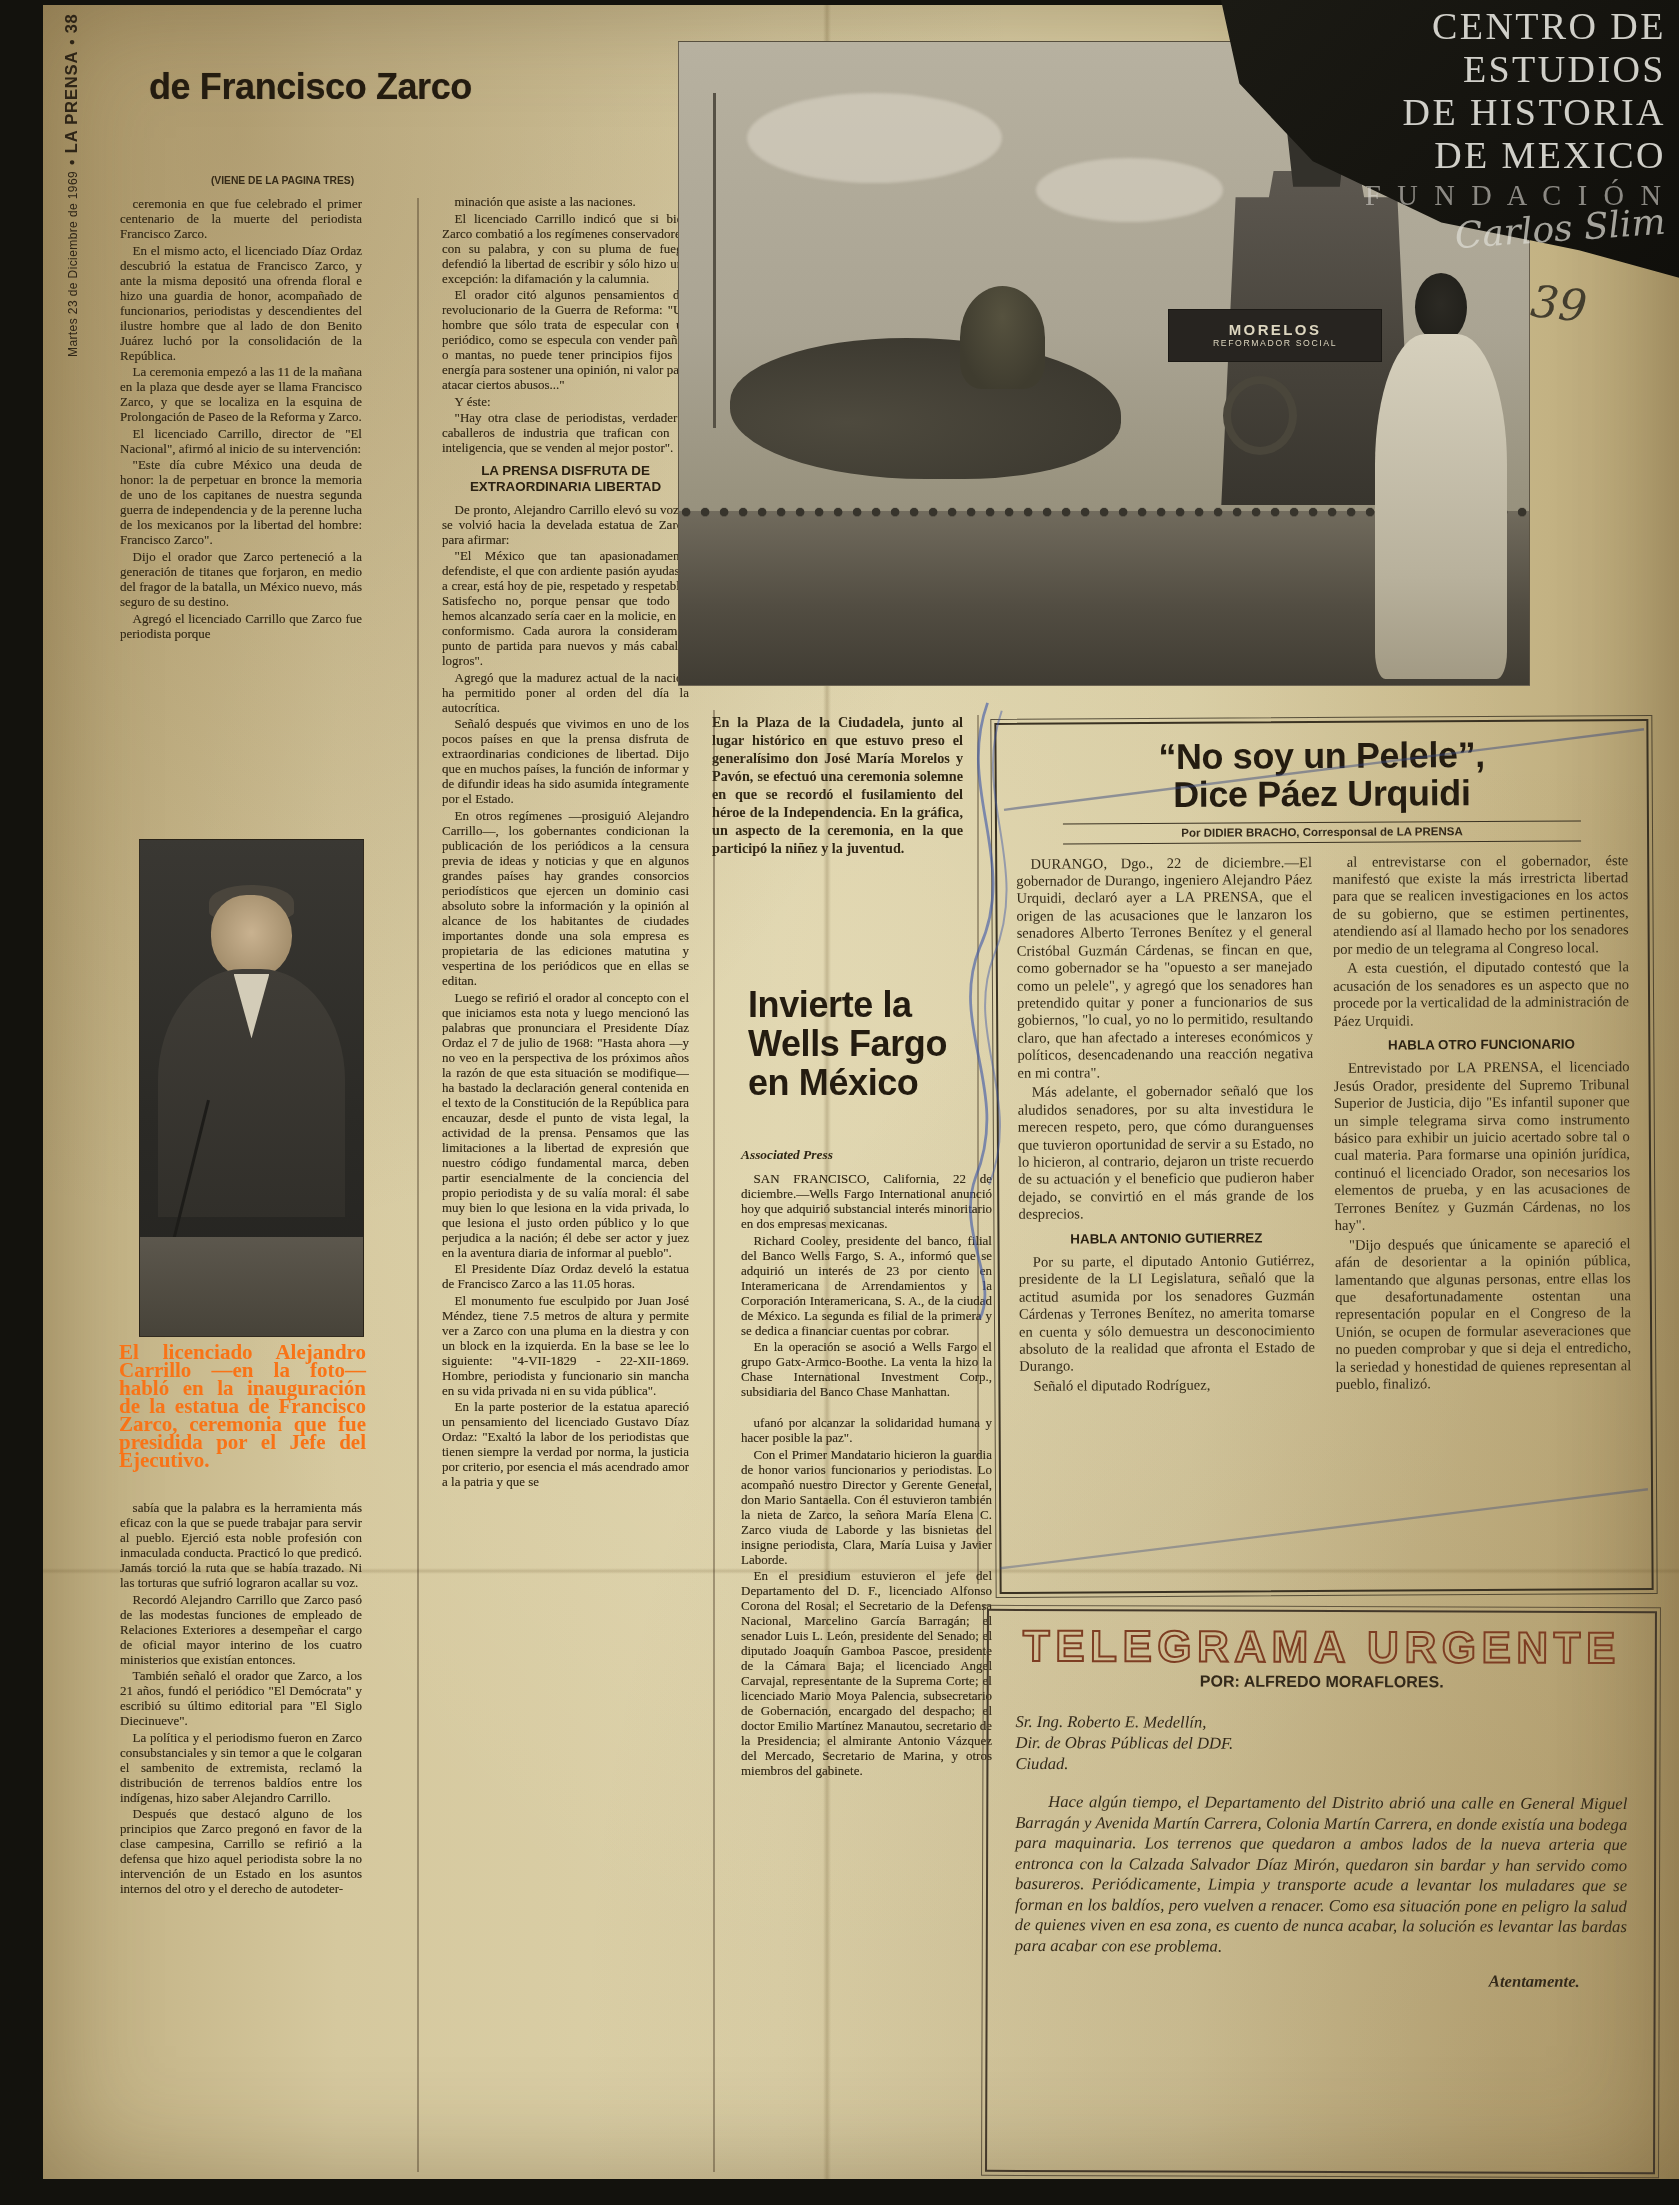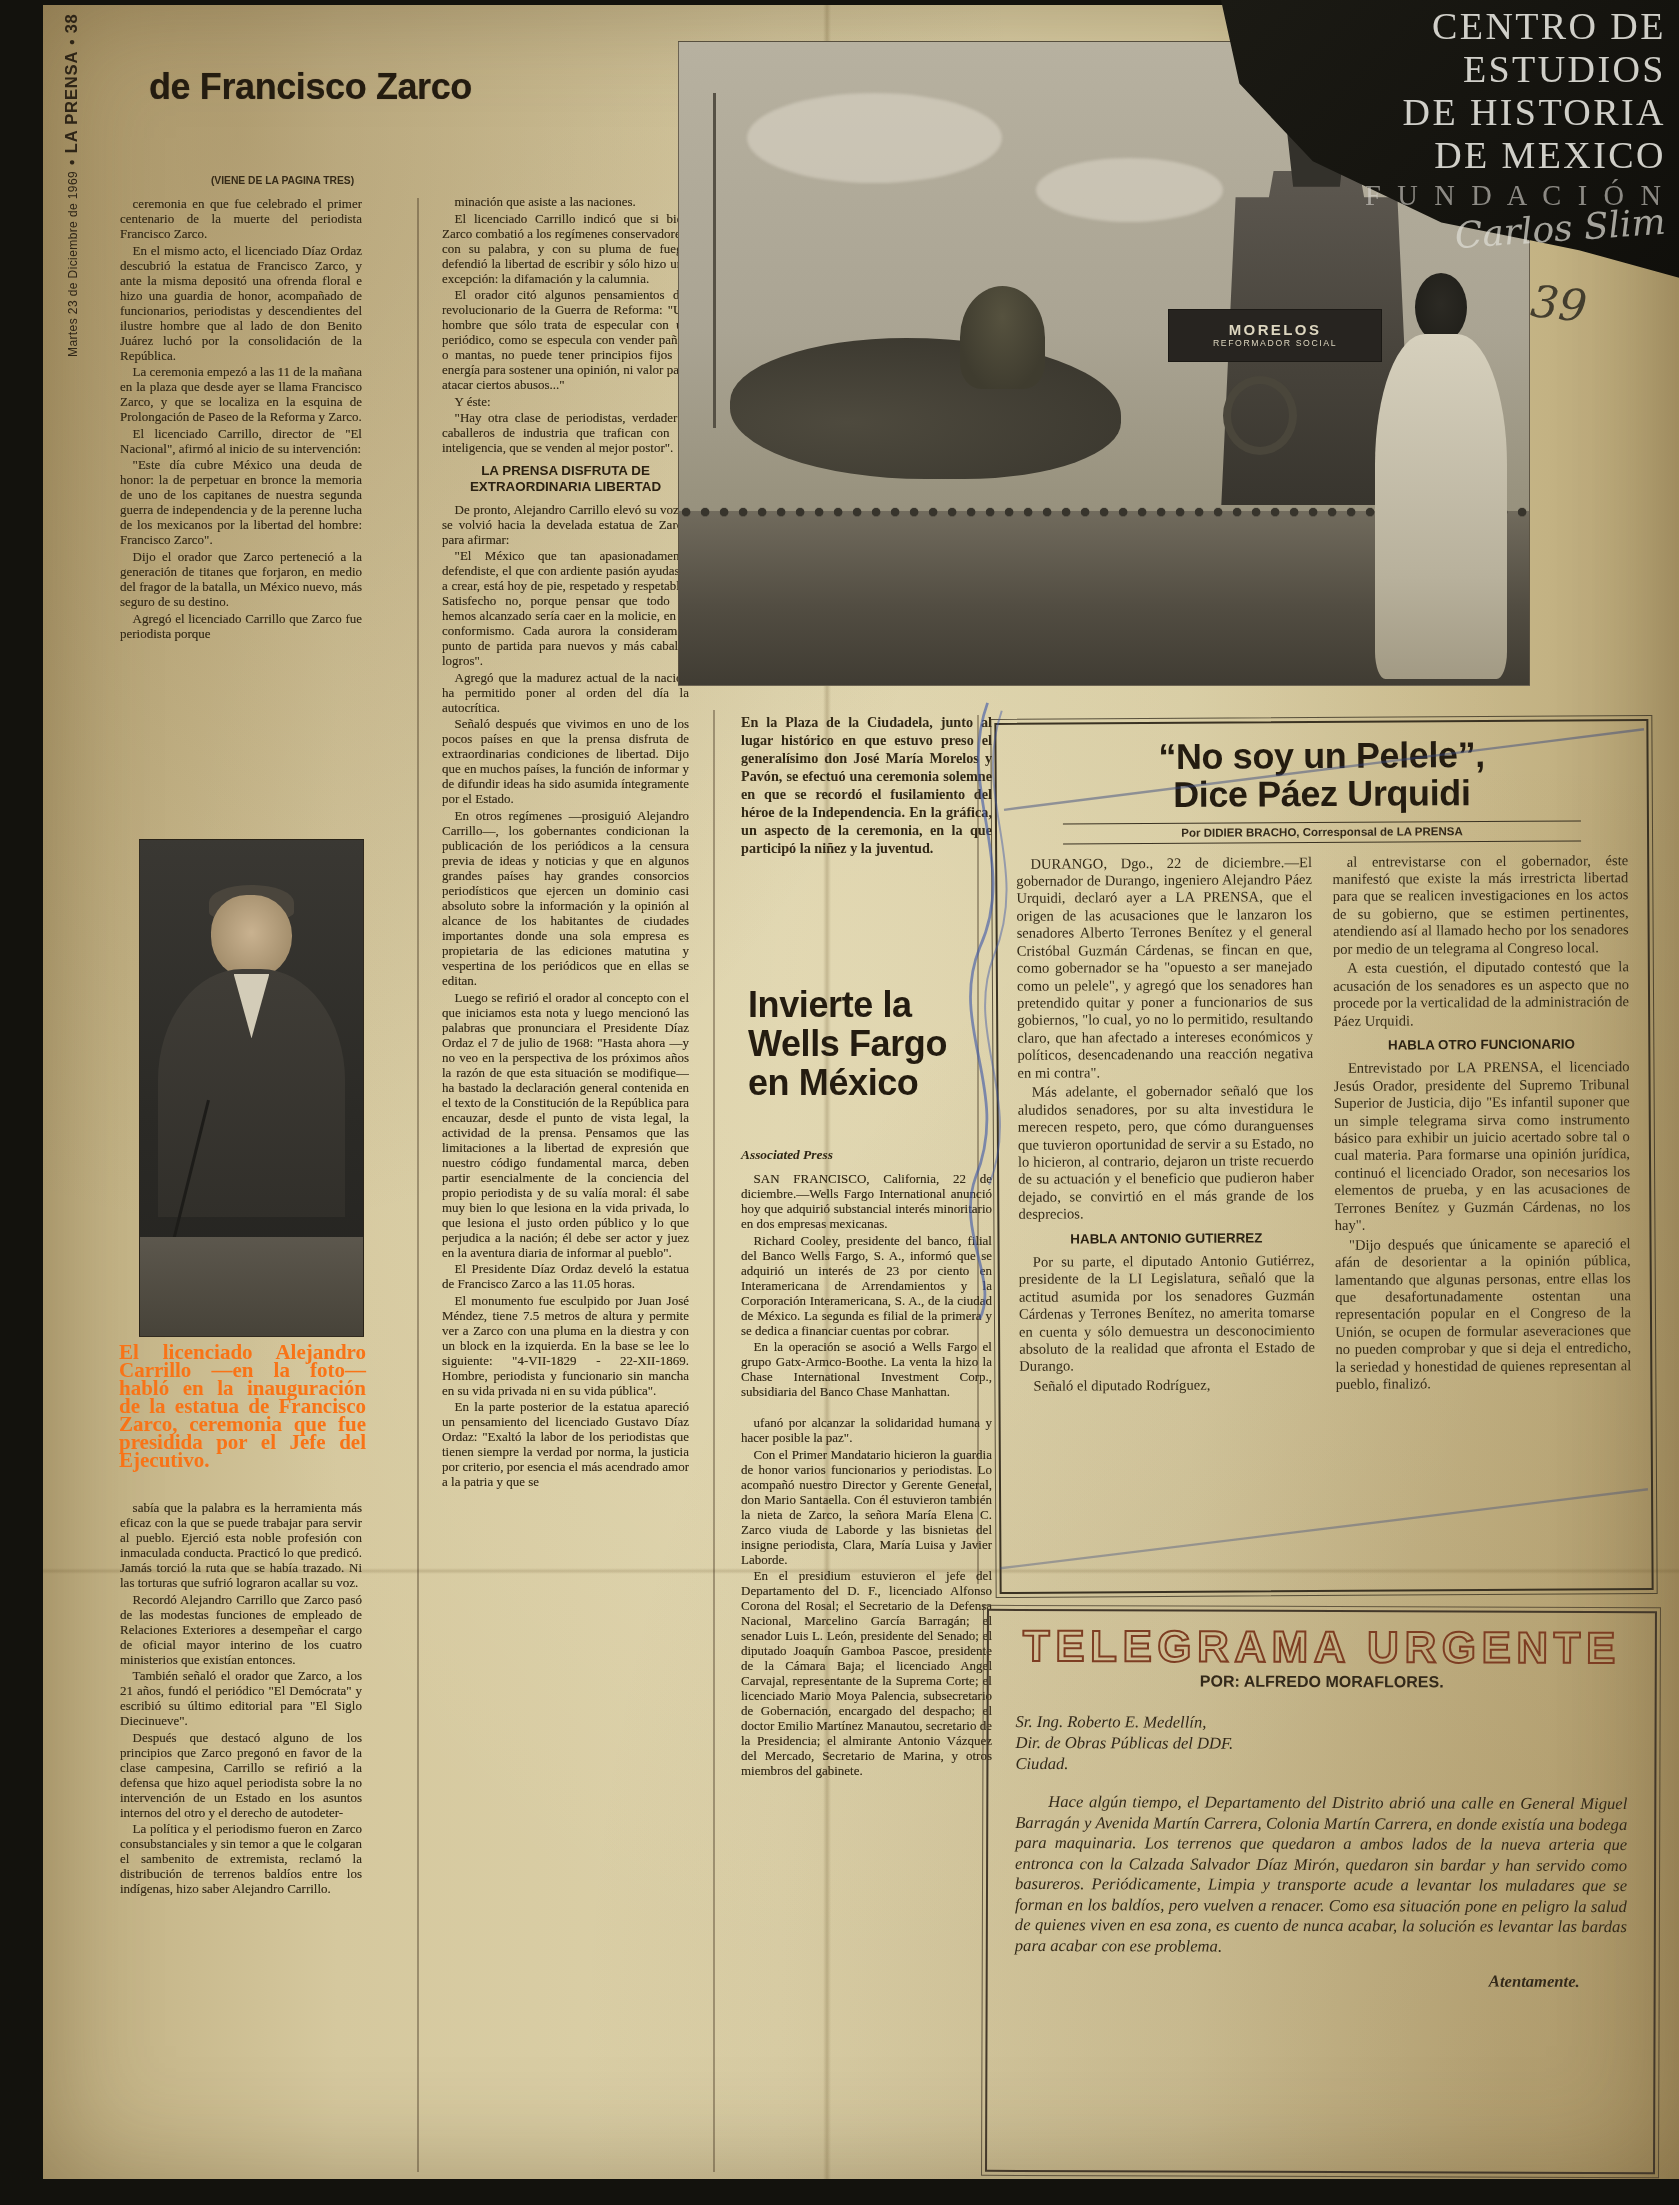--- a/index.html
+++ b/index.html
@@ -91,21 +91,21 @@
     background-image:radial-gradient(circle at 7.1px 7.1px,#37342c 4px,transparent 4.7px);
     background-size:19px 14.2px;}
   .photo2 .boy{position:absolute;right:1.5%;top:36%;width:18%;height:63%;}
   .photo2 .boy .bhead{position:absolute;left:34%;top:0;width:34%;height:17%;
     background:radial-gradient(ellipse at 50% 45%,#2c2a24,#1e1d18);border-radius:50%;}
   .photo2 .boy .bbody{position:absolute;left:8%;top:15%;width:86%;height:85%;
     background:linear-gradient(180deg,#d6d0bd,#b8b19c 70%,#a29a84);border-radius:38% 38% 8% 8%;}
   .photo2 .pole{position:absolute;left:4%;top:8%;width:3.2px;height:52%;background:#565145;}
 
   
-  .essaycap{position:absolute;left:741px;top:713px;width:251px;overflow:hidden;
+  .essaycap{position:absolute;left:712px;top:713px;width:251px;overflow:hidden;
     font-weight:bold;font-size:14.2px;line-height:18px;text-align:justify;color:#31271584;color:#322816;}
 
   
   .wfhead{position:absolute;left:740px;top:986px;width:284px;
     font-family:"Liberation Sans",sans-serif;font-weight:bold;font-size:36px;
     line-height:1.08;color:#241c10;letter-spacing:-0.4px;margin-left:8px;}
   .wfby{position:absolute;left:741px;top:1147px;width:251px;
     font-weight:bold;font-style:italic;font-size:13.4px;color:#2f2614;}
   .wfbody{position:absolute;left:741px;top:1171px;width:251px;height:1002px;}
   .gapblock{height:14.2px;}
@@ -192,22 +192,22 @@
     <div class="shirt"></div>
     <div class="mic"></div>
     <div class="podium"></div>
   </div>
   <div class="caption1">El licenciado Alejandro Carrillo —en la foto— habló en la inauguración de la estatua de Francisco Zarco, ceremonia que fue presidida por el Jefe del Ejecutivo.</div>
 
   <div class="bodycol" style="left:120px;top:1500px;width:242px;height:673px;">
       <p>sabía que la palabra es la herramienta más eficaz con la que se puede trabajar para servir al pueblo. Ejerció esta noble profesión con inmaculada conducta. Practicó lo que predicó. Jamás torció la ruta que se había trazado. Ni las torturas que sufrió lograron acallar su voz.</p>
       <p>Recordó Alejandro Carrillo que Zarco pasó de las modestas funciones de empleado de Relaciones Exteriores a desempeñar el cargo de oficial mayor interino de los cuatro ministerios que existían entonces.</p>
       <p>También señaló el orador que Zarco, a los 21 años, fundó el periódico "El Demócrata" y escribió su último editorial para "El Siglo Diecinueve".</p>
+      <p>La política y el periodismo fueron en Zarco consubstanciales y sin temor a que le colgaran el sambenito de extremista, reclamó la distribución de terrenos baldíos entre los indígenas, hizo saber Alejandro Carrillo.</p>
       <p>Después que destacó alguno de los principios que Zarco pregonó en favor de la clase campesina, Carrillo se refirió a la defensa que hizo aquel periodista sobre la no intervención de un Estado en los asuntos internos del otro y el derecho de autodeter-</p>
-      <p>La política y el periodismo fueron en Zarco consubstanciales y sin temor a que le colgaran el sambenito de extremista, reclamó la distribución de terrenos baldíos entre los indígenas, hizo saber Alejandro Carrillo.</p>
     </div>
 
   <div class="bodycol" style="left:442px;top:194px;width:247px;height:1979px;">
     <div>
         <p>minación que asiste a las naciones.</p>
         <p>El licenciado Carrillo indicó que si bien Zarco combatió a los regímenes conservadores, con su palabra, y con su pluma de fuego defendió la libertad de escribir y sólo hizo una excepción: la difamación y la calumnia.</p>
         <p>El orador citó algunos pensamientos del revolucionario de la Guerra de Reforma: "Un hombre que sólo trata de especular con un periódico, como se especula con vender paños o mantas, no puede tener principios fijos ni energía para sostener una opinión, ni valor para atacar ciertos abusos..."</p>
         <p>Y éste:</p>
         <p>"Hay otra clase de periodistas, verdaderos caballeros de industria que trafican con su inteligencia, que se venden al mejor postor".</p>
       </div>

